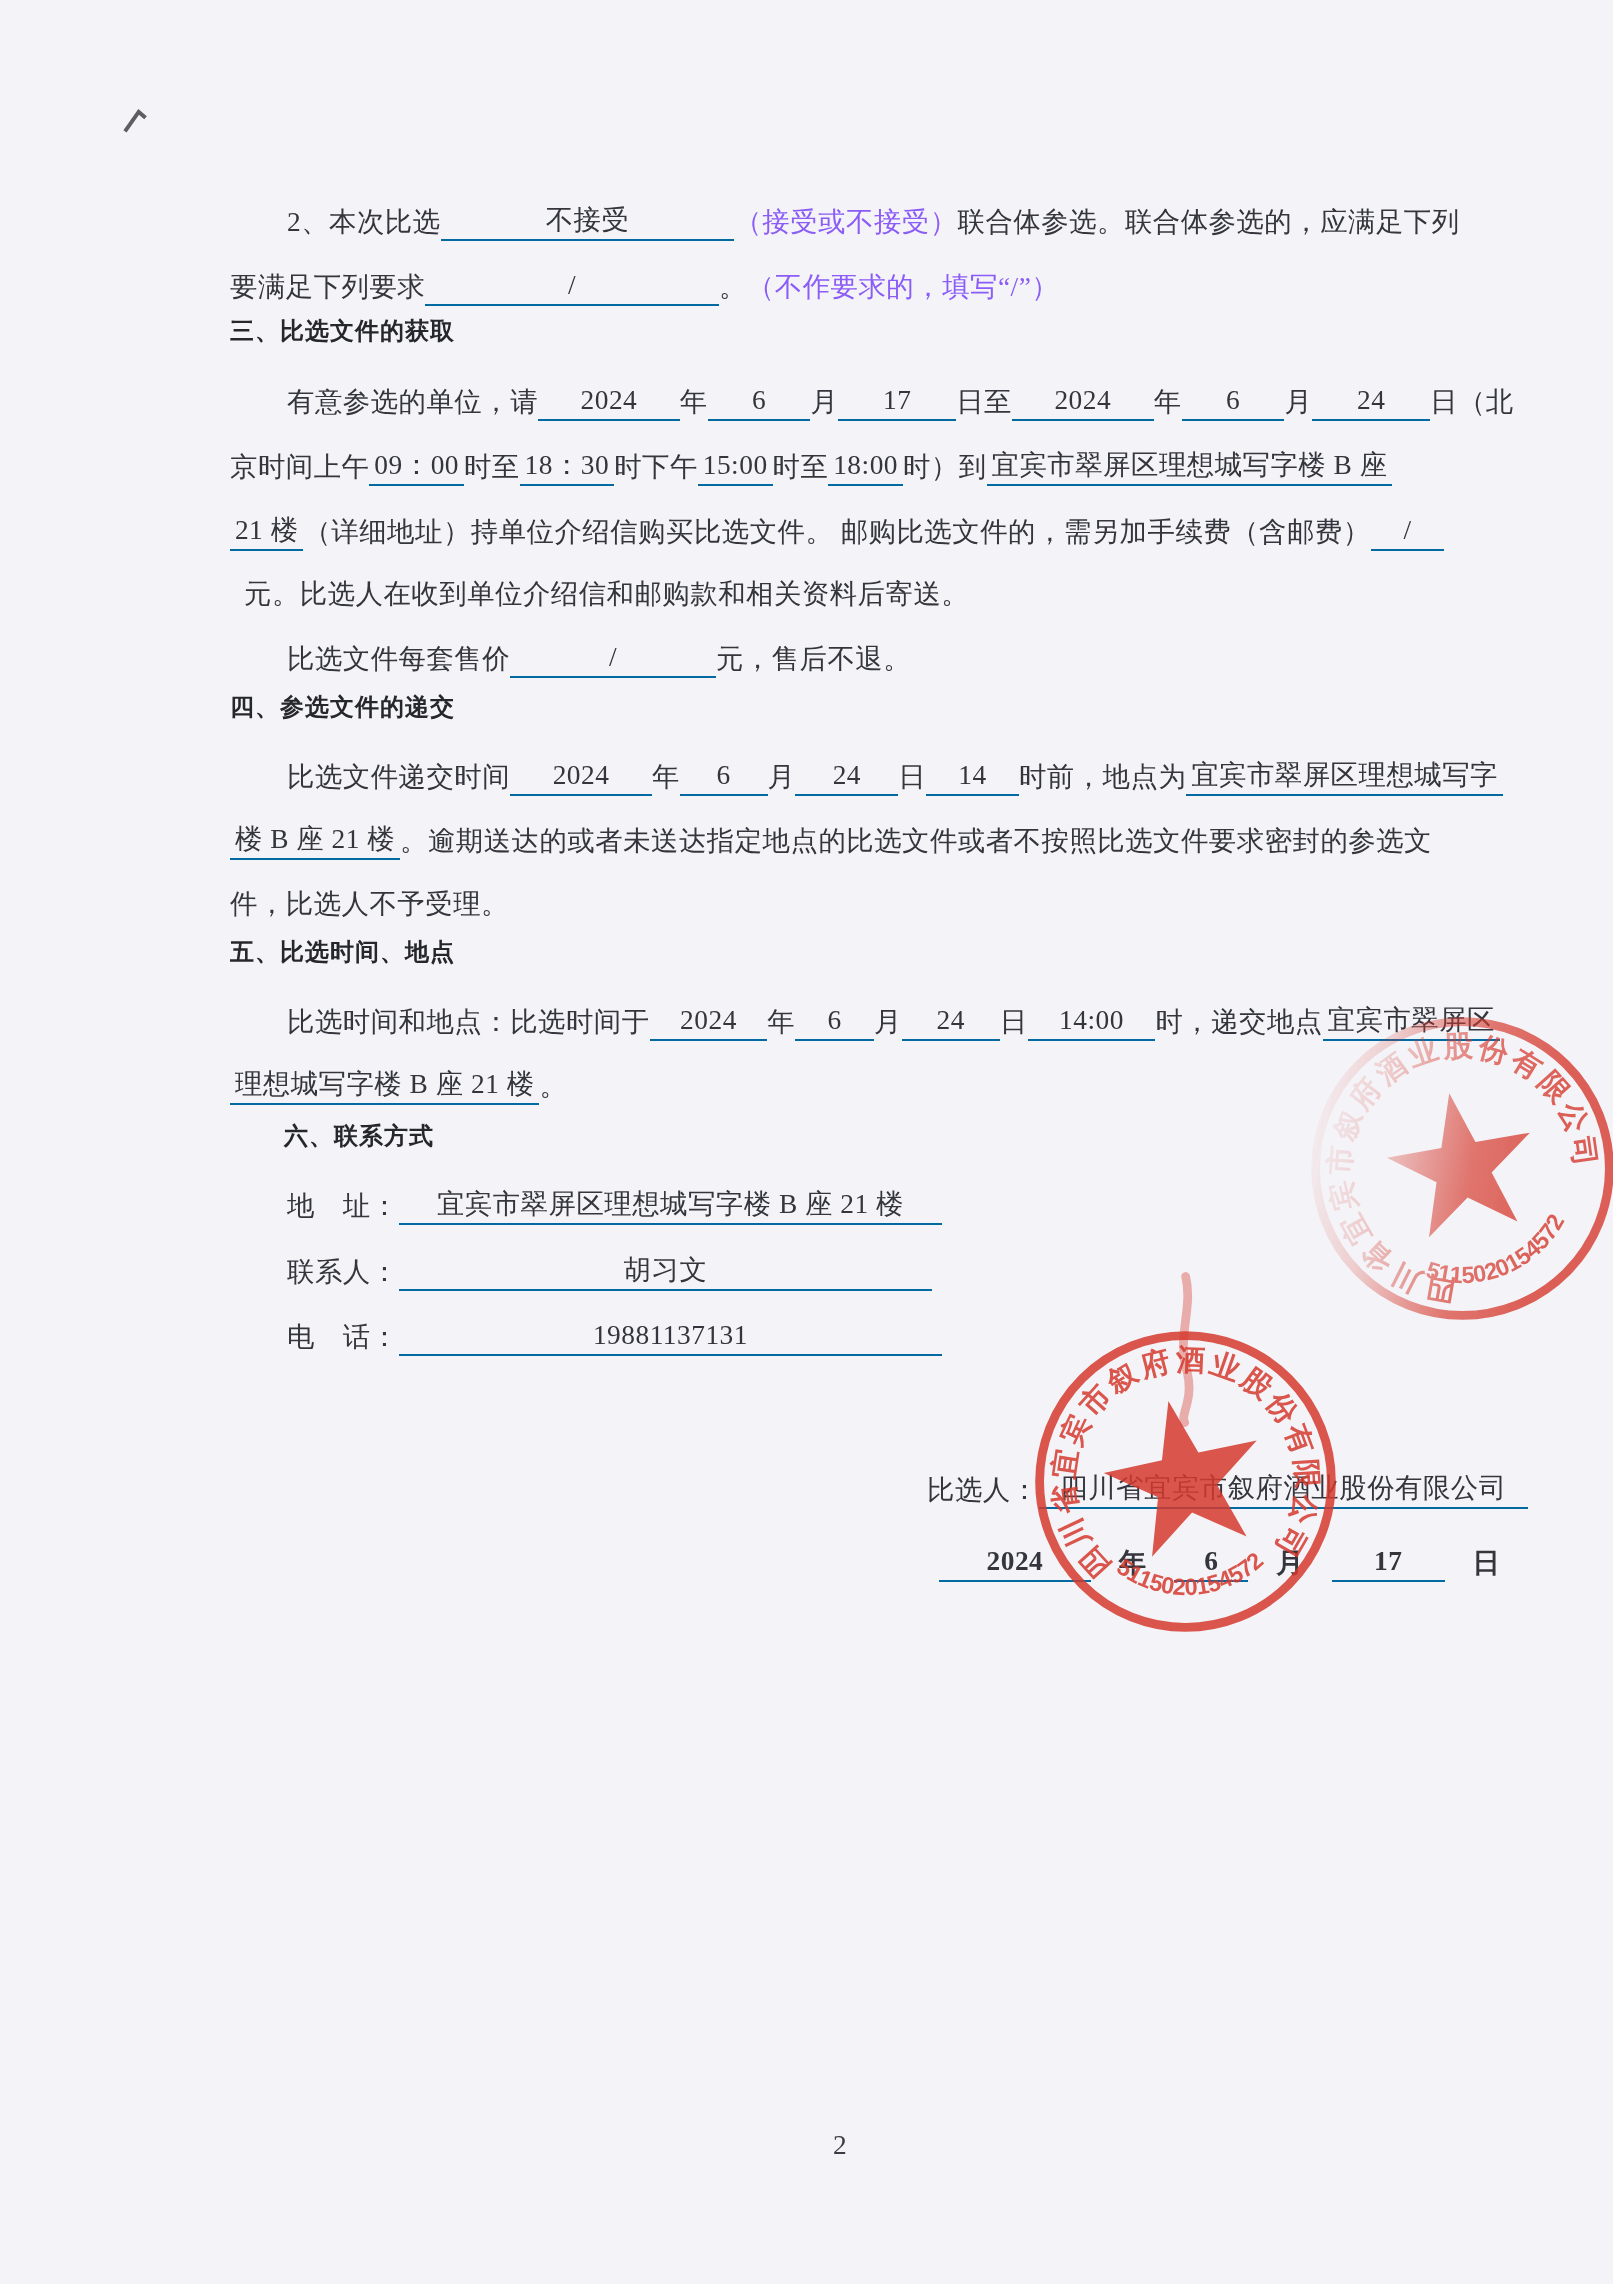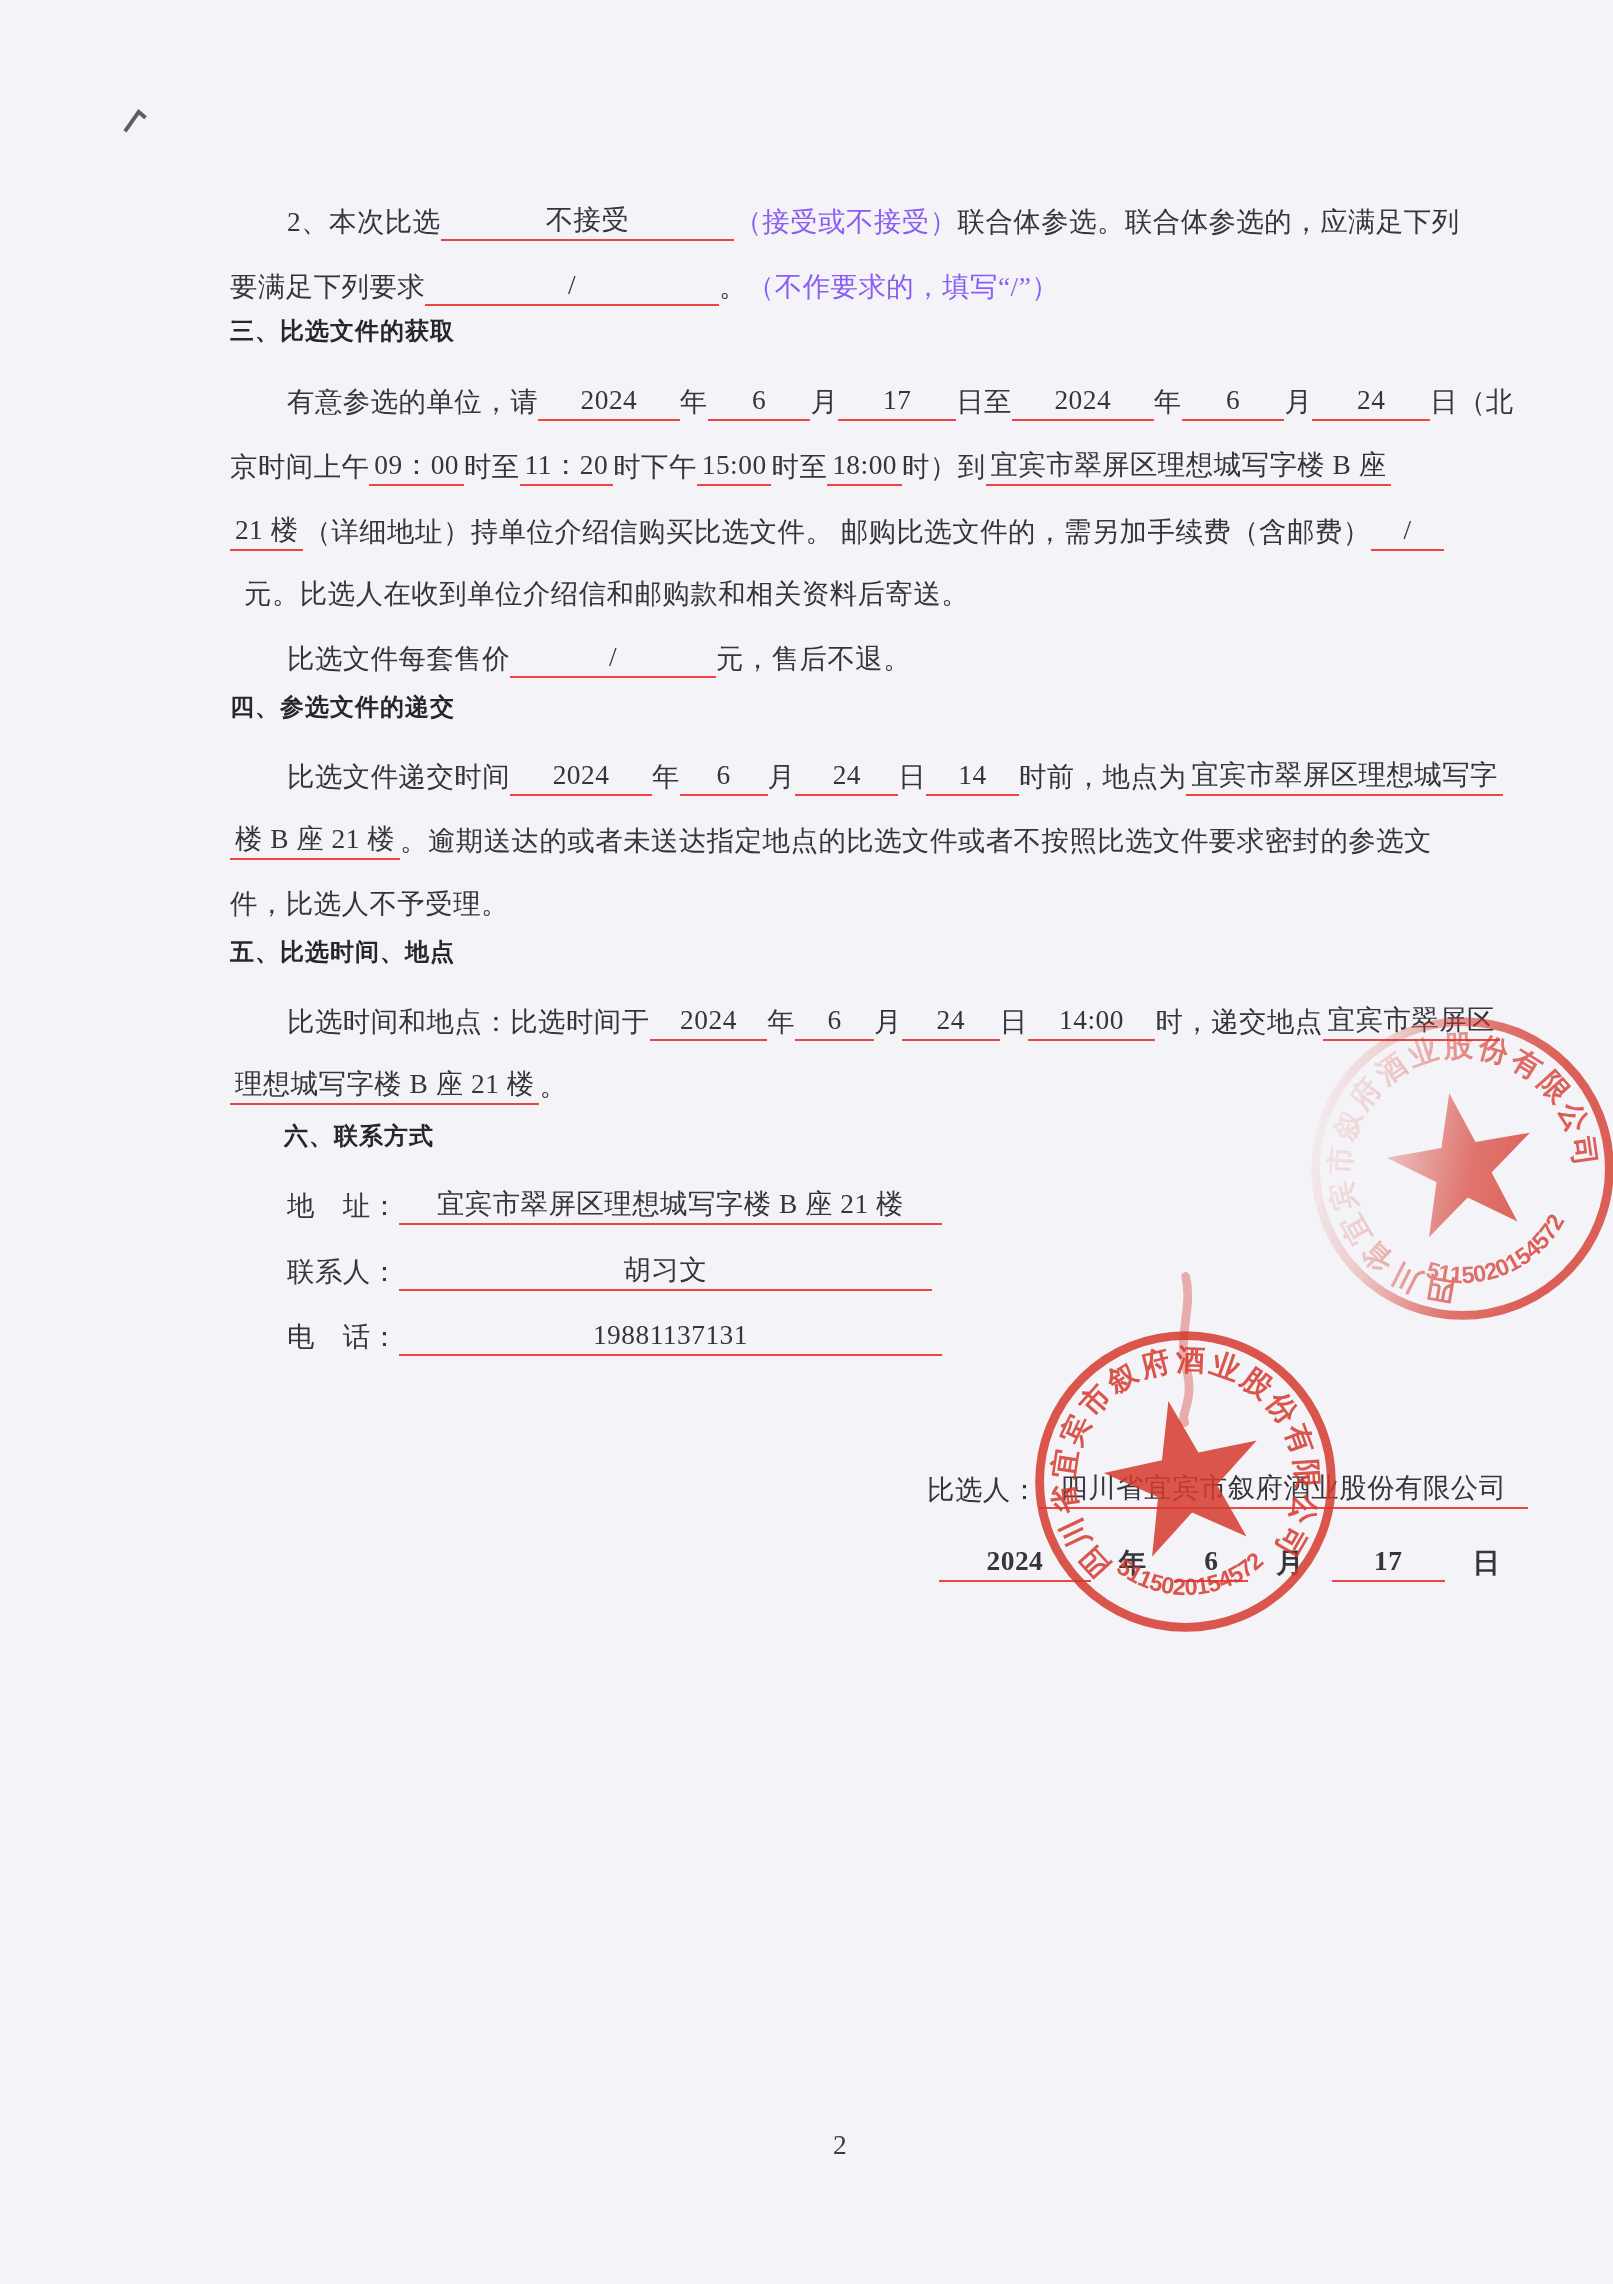--- a/index.html
+++ b/index.html
@@ -26,21 +26,21 @@
     font-weight:700;
     font-size:24px;
     color:#26272d;
     letter-spacing:1px;
   }
   .seg{display:inline-block;vertical-align:bottom;}
   .blank{
     display:inline-block;
     vertical-align:bottom;
     text-align:center;
-    border-bottom:2px solid #ef4444;
+    border-bottom:2px solid #0369a1;
     padding:0 4.9px;
     min-width:35px;
   }
   .blue{color:#8b5cf6;}
   .page-number{
     position:absolute;
     font-size:27.4px;
     color:#3a3b43;
   }
   .stamp{
@@ -56,21 +56,21 @@
 </head>
 <body>
 
 <div class="page">
 
   <div id="lines-root">
       <div class="line" style="top: 202px; left: 287px;"><span class="seg">2、本次比选</span><span class="blank" style="width: 284px;">不接受</span><span class="seg blue">（接受或不接受）</span><span class="seg">联合体参选。联合体参选的，应满足下列</span></div>
       <div class="line" style="top: 267px; left: 230px;"><span class="seg">要满足下列要求</span><span class="blank" style="width: 284px;">/</span><span class="seg">。</span><span class="seg blue">（不作要求的，填写“/”）</span></div>
       <div class="line heading" style="top: 312px; left: 230px;"><span class="seg">三、比选文件的获取</span></div>
       <div class="line" style="top: 382px; left: 287px;"><span class="seg">有意参选的单位，请</span><span class="blank" style="width: 132px;">2024</span><span class="seg">年</span><span class="blank" style="width: 93px;">6</span><span class="seg">月</span><span class="blank" style="width: 108px;">17</span><span class="seg">日至</span><span class="blank" style="width: 132px;">2024</span><span class="seg">年</span><span class="blank" style="width: 93px;">6</span><span class="seg">月</span><span class="blank" style="width: 108px;">24</span><span class="seg">日（北</span></div>
-      <div class="line" style="top: 447px; left: 230px;"><span class="seg">京时间上午</span><span class="blank">09：00</span><span class="seg">时至</span><span class="blank">11：20</span><span class="seg">时下午</span><span class="blank">15:00</span><span class="seg">时至</span><span class="blank">18:00</span><span class="seg">时）到 </span><span class="blank">宜宾市翠屏区理想城写字楼 B 座</span></div>
+      <div class="line" style="top: 447px; left: 230px;"><span class="seg">京时间上午</span><span class="blank">09：00</span><span class="seg">时至</span><span class="blank">18：30</span><span class="seg">时下午</span><span class="blank">15:00</span><span class="seg">时至</span><span class="blank">18:00</span><span class="seg">时）到 </span><span class="blank">宜宾市翠屏区理想城写字楼 B 座</span></div>
       <div class="line" style="top: 512px; left: 230px;"><span class="blank">21 楼 </span><span class="seg">（详细地址）持单位介绍信购买比选文件。 邮购比选文件的，需另加手续费（含邮费）</span><span class="blank" style="width: 64px;">/</span></div>
       <div class="line" style="top: 576px; left: 244px;"><span class="seg">元。比选人在收到单位介绍信和邮购款和相关资料后寄送。</span></div>
       <div class="line" style="top: 639px; left: 287px;"><span class="seg">比选文件每套售价</span><span class="blank" style="width: 196px;">/</span><span class="seg">元，售后不退。</span></div>
       <div class="line heading" style="top: 688px; left: 230px;"><span class="seg">四、参选文件的递交</span></div>
       <div class="line" style="top: 757px; left: 287px;"><span class="seg">比选文件递交时间</span><span class="blank" style="width: 132px;">2024</span><span class="seg">年</span><span class="blank" style="width: 78px;">6</span><span class="seg">月</span><span class="blank" style="width: 93px;">24</span><span class="seg">日</span><span class="blank" style="width: 83px;">14</span><span class="seg">时前，地点为</span><span class="blank">宜宾市翠屏区理想城写字</span></div>
       <div class="line" style="top: 821px; left: 230px;"><span class="blank">楼 B 座 21 楼 </span><span class="seg">。逾期送达的或者未送达指定地点的比选文件或者不按照比选文件要求密封的参选文</span></div>
       <div class="line" style="top: 886px; left: 230px;"><span class="seg">件，比选人不予受理。</span></div>
       <div class="line heading" style="top: 933px; left: 230px;"><span class="seg">五、比选时间、地点</span></div>
       <div class="line" style="top: 1002px; left: 287px;"><span class="seg">比选时间和地点：比选时间于</span><span class="blank" style="width: 108px;">2024</span><span class="seg">年</span><span class="blank" style="width: 69px;">6</span><span class="seg">月</span><span class="blank" style="width: 88px;">24</span><span class="seg">日</span><span class="blank" style="width: 118px;">14:00</span><span class="seg">时，递交地点</span><span class="blank">宜宾市翠屏区</span></div>
       <div class="line" style="top: 1066px; left: 230px;"><span class="blank">理想城写字楼 B 座 21 楼 </span><span class="seg">。</span></div>

